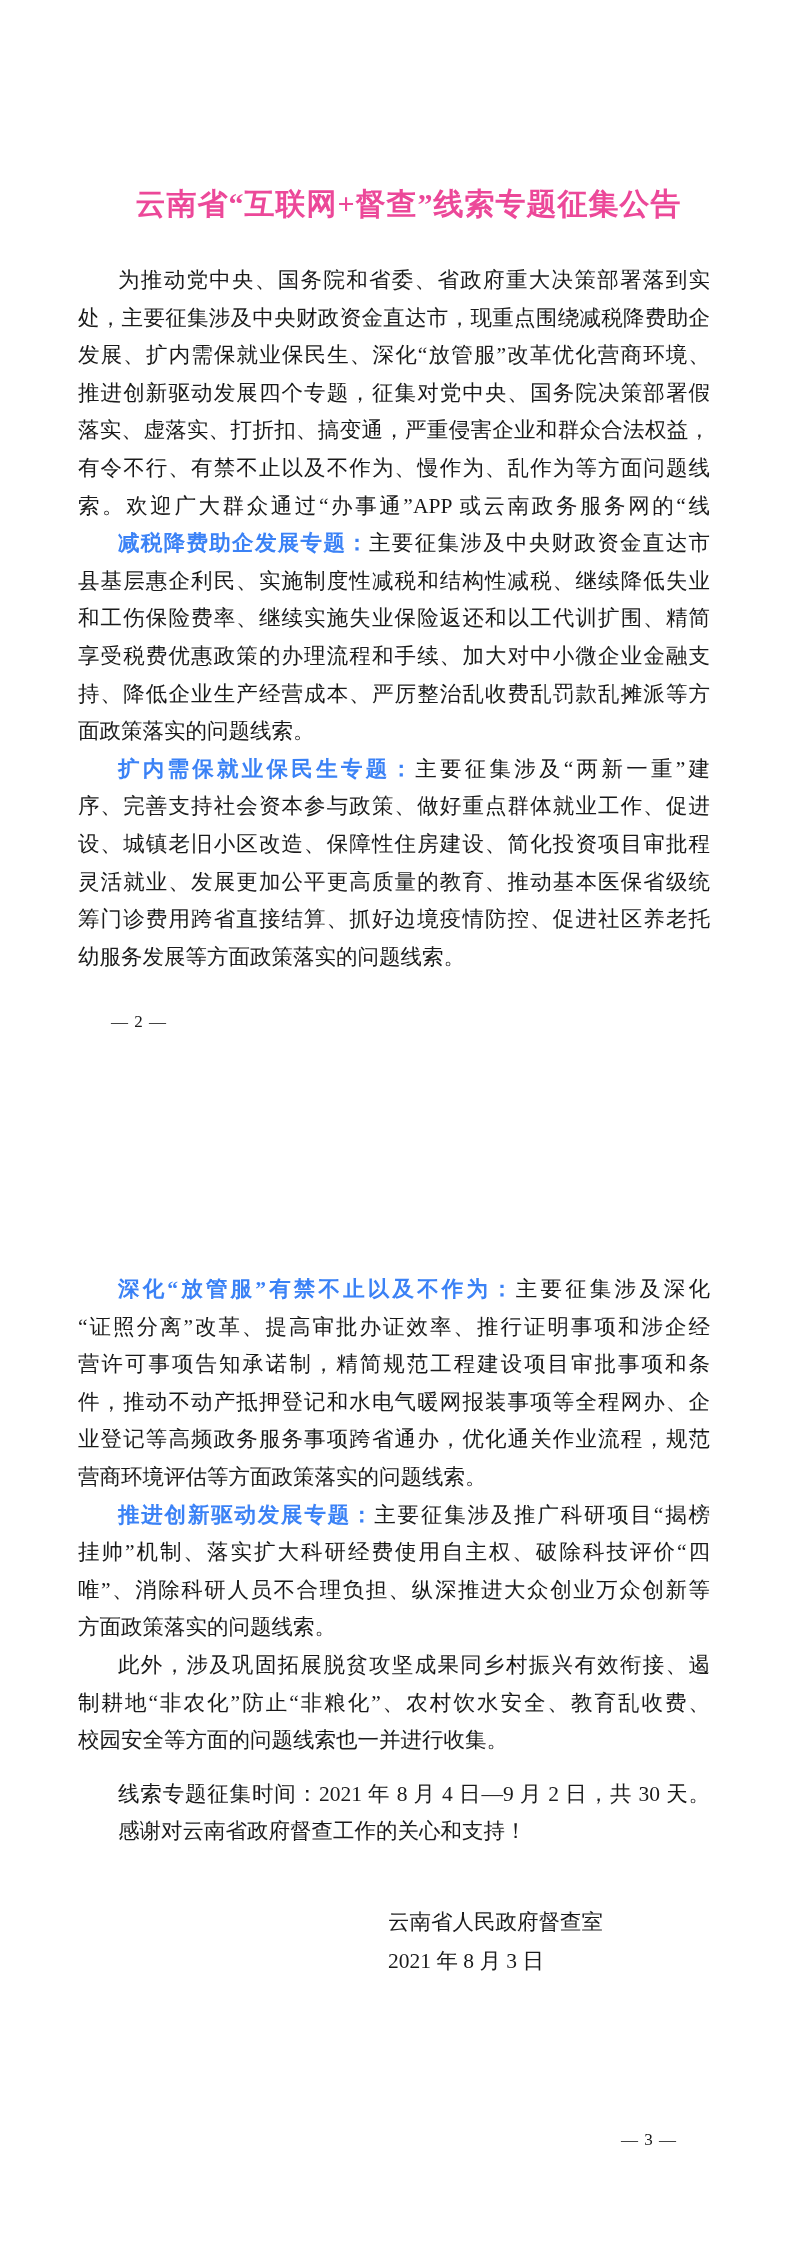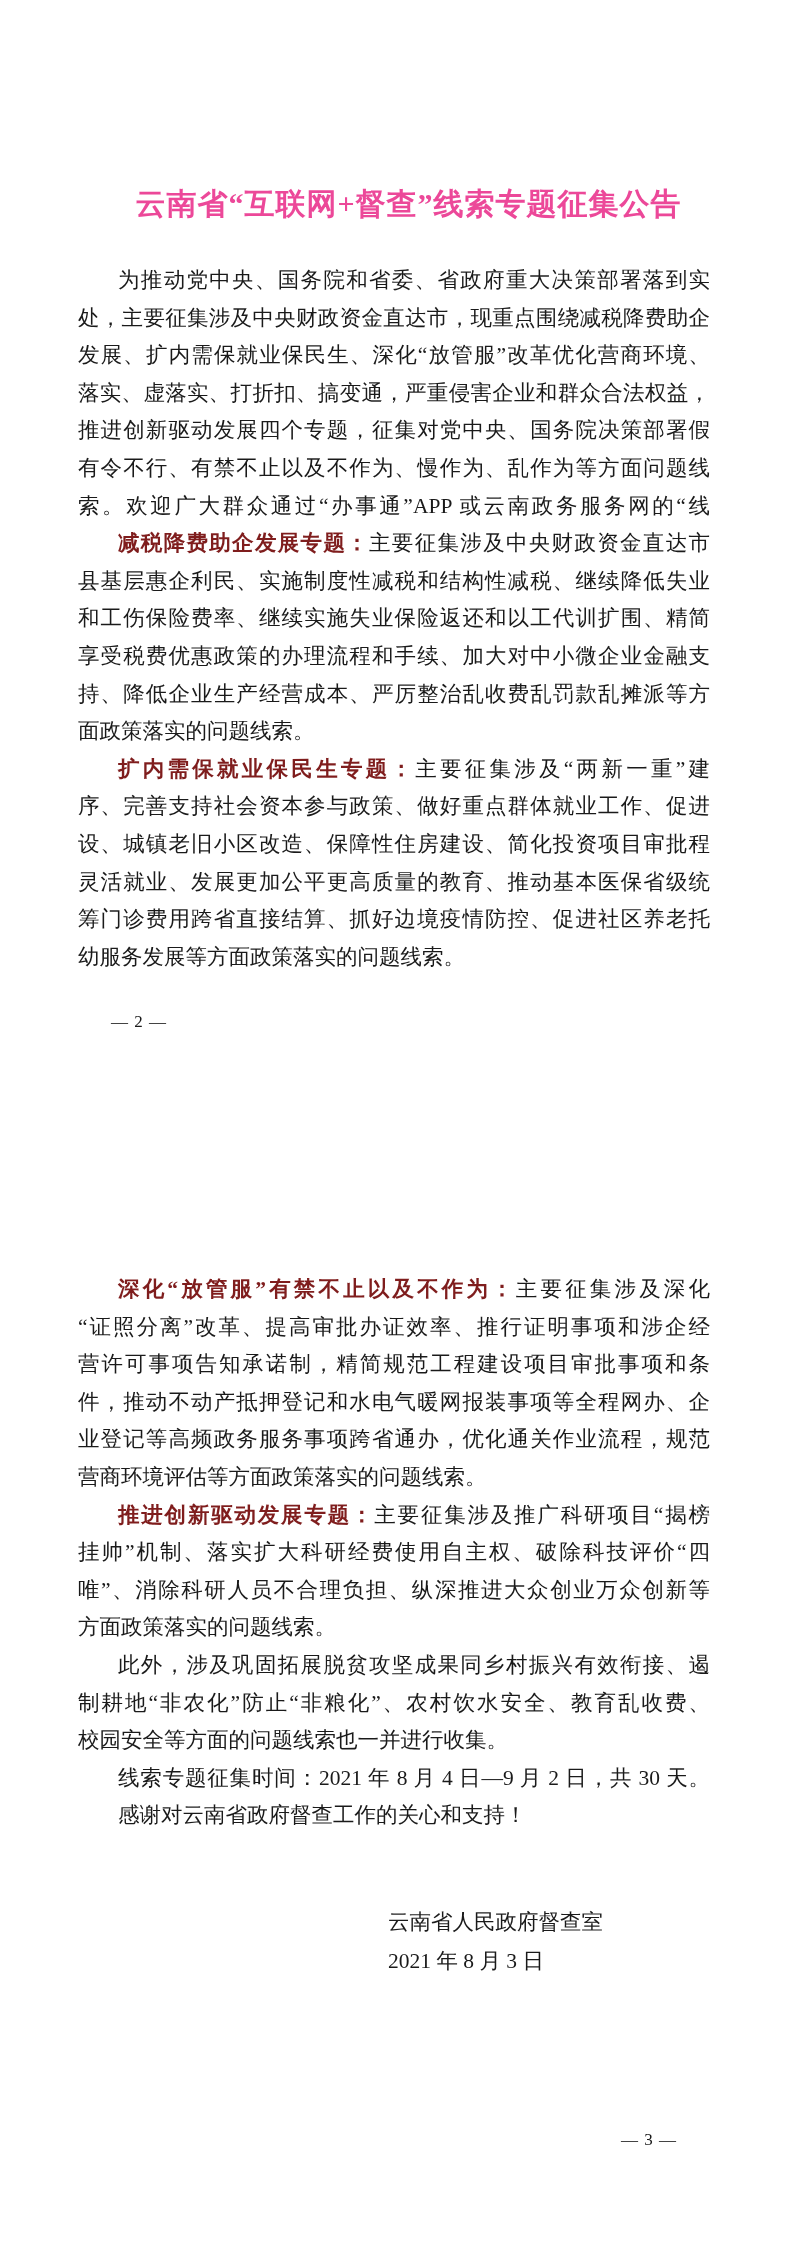--- a/index.html
+++ b/index.html
@@ -33,23 +33,23 @@
   #page2-content { top: 1271px; }
   .line {
     height: 37.6px;
     line-height: 37.6px;
     font-size: 21.5px;
     text-align: justify;
     text-align-last: justify;
     white-space: nowrap;
   }
   .line.last { text-align-last: left; }
-  .line.last.fill { text-align-last: justify; }
+  .line.last.fill { text-align-last: justify; margin-top: 16px; }
   .line.first { text-indent: 40px; }
-  .lead { font-weight: 700; color: #7f1d1d; }
+  .lead { font-weight: 700; color: #3b82f6; }
   .page-num {
     position: absolute;
     font-size: 17px;
     line-height: 20px;
     letter-spacing: 1px;
     color: #1a1a1a;
   }
   #page-num-2 { left: 111px; top: 1012px; }
   #page-num-3 { right: 116px; top: 2130px; }
   .signature {
@@ -63,22 +63,22 @@
 </style>
 </head>
 <body>
 
 <h1 class="doc-title">云南省“互联网+督查”线索专题征集公告</h1>
 
 <div class="content" id="page1-content">
     <div class="line first">为推动党中央、国务院和省委、省政府重大决策部署落到实</div>
     <div class="line">处，主要征集涉及中央财政资金直达市，现重点围绕减税降费助企</div>
     <div class="line">发展、扩内需保就业保民生、深化“放管服”改革优化营商环境、</div>
+    <div class="line">推进创新驱动发展四个专题，征集对党中央、国务院决策部署假</div>
     <div class="line">落实、虚落实、打折扣、搞变通，严重侵害企业和群众合法权益，</div>
-    <div class="line">推进创新驱动发展四个专题，征集对党中央、国务院决策部署假</div>
     <div class="line">有令不行、有禁不止以及不作为、慢作为、乱作为等方面问题线</div>
     <div class="line">索。欢迎广大群众通过“办事通”APP 或云南政务服务网的“线</div>
     <div class="line first"><span class="lead">减税降费助企发展专题：</span>主要征集涉及中央财政资金直达市</div>
     <div class="line">县基层惠企利民、实施制度性减税和结构性减税、继续降低失业</div>
     <div class="line">和工伤保险费率、继续实施失业保险返还和以工代训扩围、精简</div>
     <div class="line">享受税费优惠政策的办理流程和手续、加大对中小微企业金融支</div>
     <div class="line">持、降低企业生产经营成本、严厉整治乱收费乱罚款乱摊派等方</div>
     <div class="line last">面政策落实的问题线索。</div>
     <div class="line first"><span class="lead">扩内需保就业保民生专题：</span>主要征集涉及“两新一重”建</div>
     <div class="line">序、完善支持社会资本参与政策、做好重点群体就业工作、促进</div>

